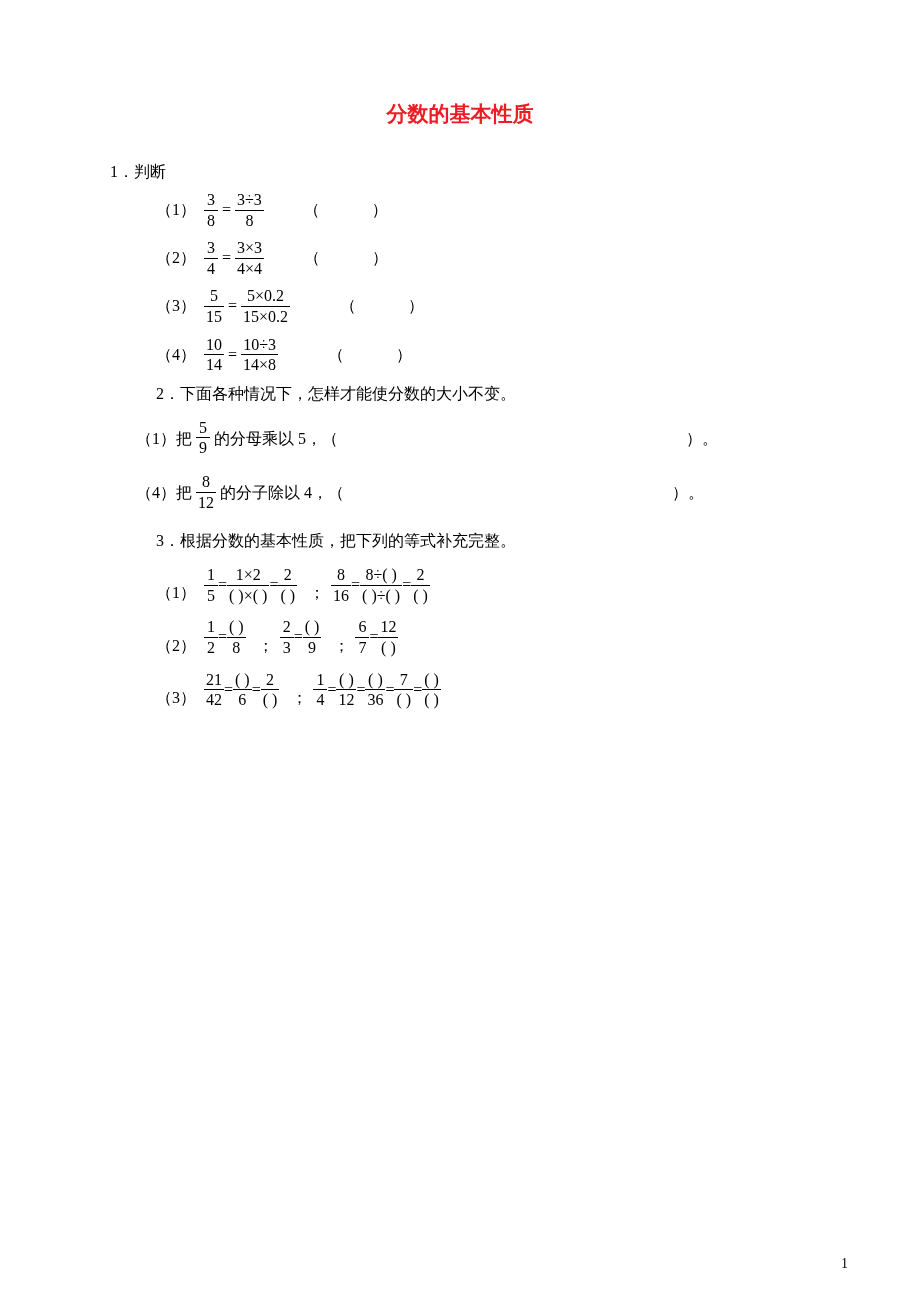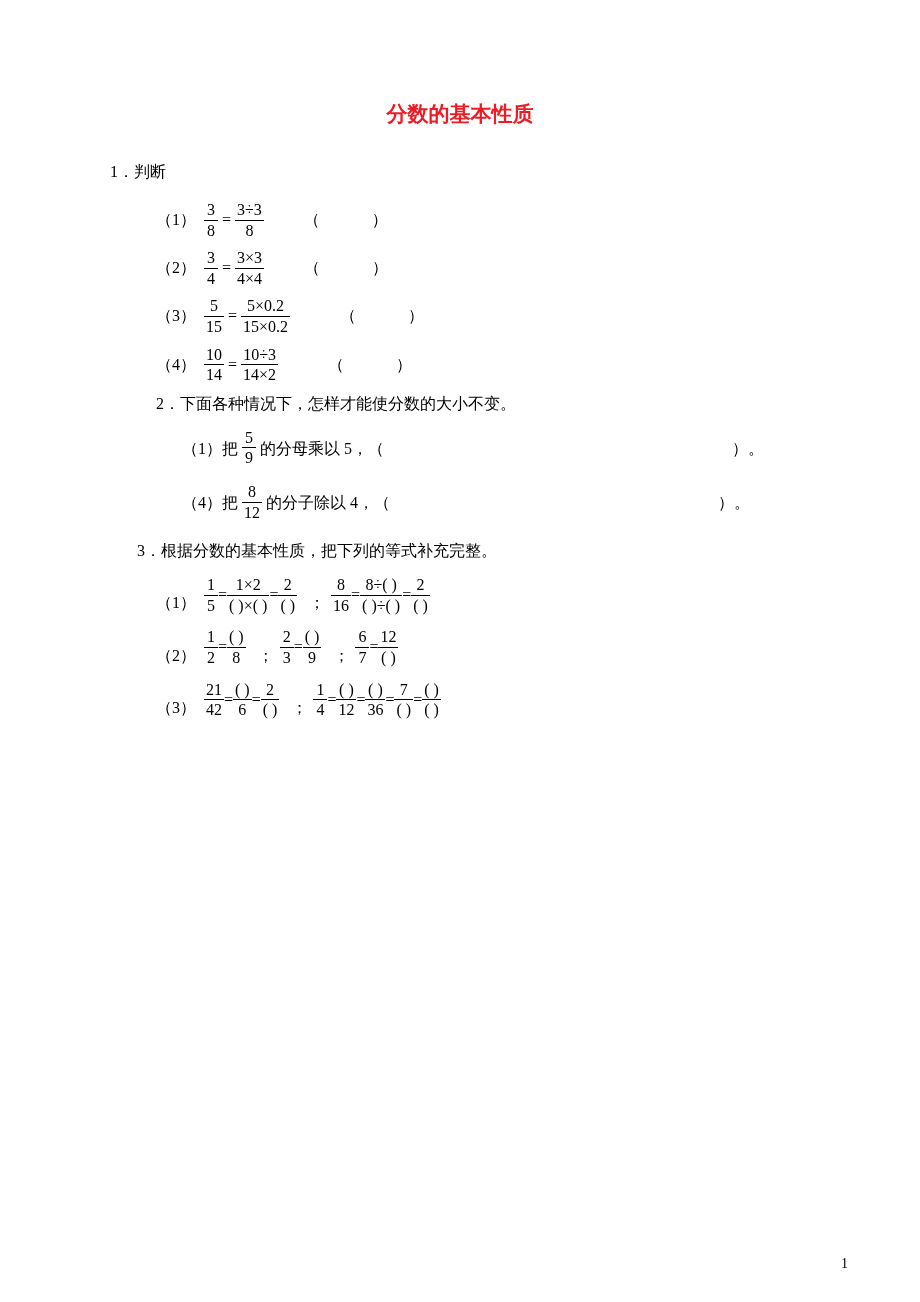--- a/index.html
+++ b/index.html
@@ -19,21 +19,21 @@
   }
   .title {
     font-family: Liberation Sans, sans-serif;
     font-size: 21px;
     font-weight: bold;
     color: #ed1c24;
     text-align: center;
     margin-bottom: 34px;
   }
   .section-head {
-    margin-bottom: 18px;
+    margin-bottom: 8px;
   }
   .indent-1 { margin-left: 46px; }
   .item {
     display: flex;
     align-items: center;
     margin: 8px 0 10px 0;
     line-height: 1;
   }
   .item .num-label {
     min-width: 48px;
@@ -73,39 +73,39 @@
     letter-spacing: 1px;
   }
   .paren-space-wide {
     margin-left: 50px;
     letter-spacing: 1px;
   }
   .q2-text {
     margin-left: 46px;
   }
   .q2-item {
-    margin-left: 72px;
+    margin-left: 26px;
     margin-top: 16px;
     line-height: 2;
   }
   .q2-item .inline-frac-wrap {
     display: inline-flex;
     align-items: center;
     vertical-align: middle;
     position: relative;
     top: -2px;
   }
   .fill-paren {
     display: inline-block;
   }
   .end-paren {
     display:inline-block;
   }
   .q3-text {
-    margin-left: 27px;
+    margin-left: 46px;
     margin-top: 18px;
   }
   .q3-item {
     margin-left: 46px;
     margin-top: 14px;
     display:flex;
     align-items: flex-end;
   }
   .q3-item .num-label {
     min-width: 48px;
@@ -199,21 +199,21 @@
       <span class="eq">
         <span class="frac">
           <span class="num">10</span>
           <span class="line"></span>
           <span class="den">14</span>
         </span>
         <span class="op">=</span>
         <span class="frac">
           <span class="num">10÷3</span>
           <span class="line"></span>
-          <span class="den">14×2</span>
+          <span class="den">14×8</span>
         </span>
       </span>
       <span class="paren-space-wide">（　　　）</span>
     </div>
   </div>
 
   <div class="q2-text">2．下面各种情况下，怎样才能使分数的大小不变。</div>
 
   <div class="q2-item">
     <span>（1）把</span>

